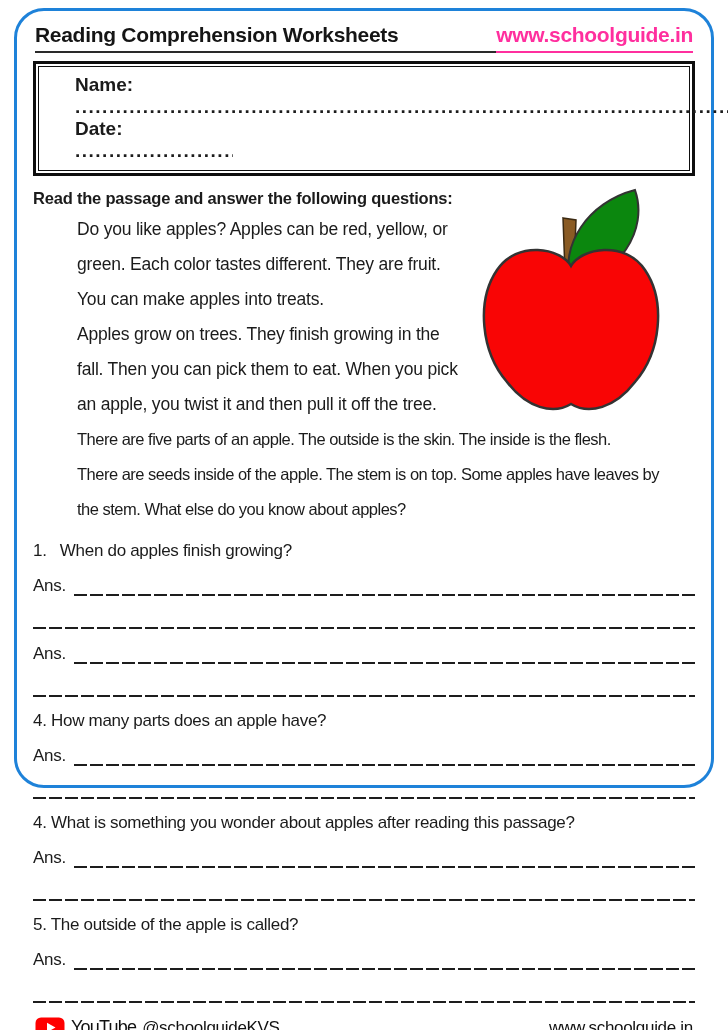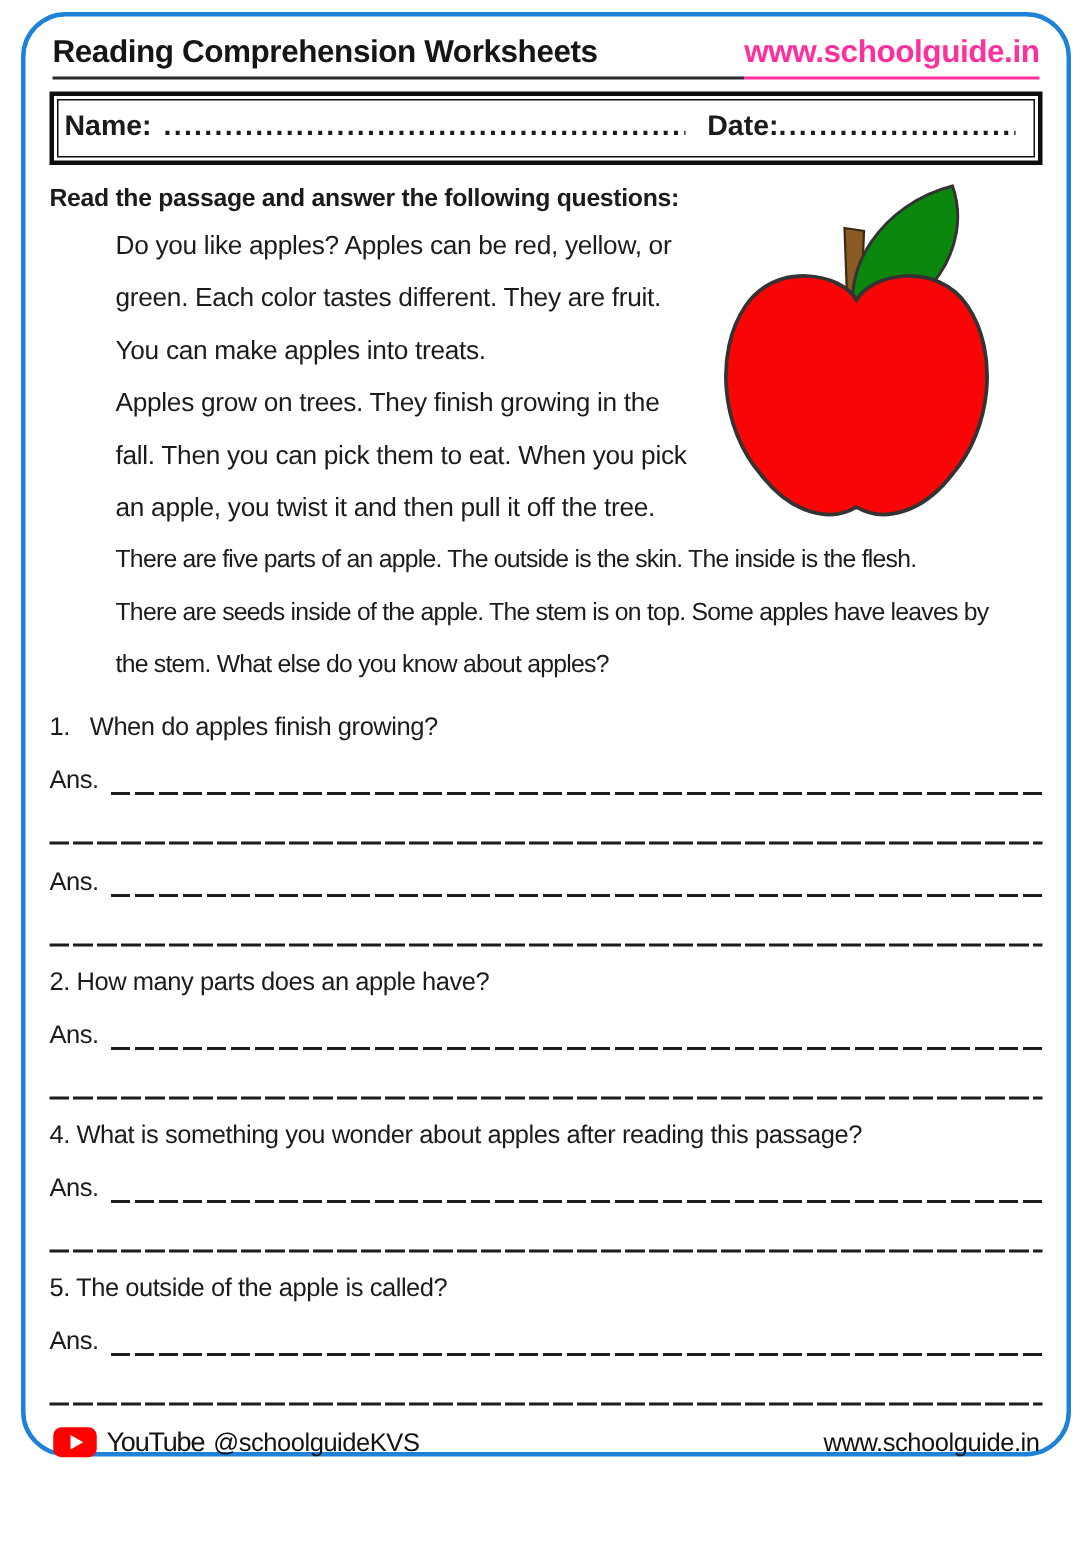--- a/index.html
+++ b/index.html
@@ -1,34 +1,34 @@
 <!DOCTYPE html>
 <html style="--accent-pink: #FF2F9E; --border-blue: #1E82D9; --apple-red: #F90505; --leaf-green: #0B870E; --stem-brown: #8A5B24; --youtube-red: #FF0000;"><head>
 <meta charset="utf-8">
 <style>
   * { margin: 0; padding: 0; box-sizing: border-box; }
   html, body { width: 728px; height: 1030px; background: #ffffff; overflow: hidden;
     font-family: "Liberation Sans", sans-serif; color: #1b1b1b; }
 
-  .sheet { position: absolute; left: 14px; top: 8px; width: 700px; height: 963px;
+  .sheet { position: absolute; left: 14px; top: 8px; width: 700px; height: 780px;
     border: 3px solid var(--border-blue, #1E82D9); border-radius: 30px;
     padding: 12px 16px 8px 16px; background: #fff; }
 
   
   .header-row { display: flex; align-items: flex-end; padding: 0 2px; }
   .title-wrap { flex: 1; border-bottom: 2px solid #2a2a2a; padding-bottom: 4px; }
   .page-title { font-size: 21px; font-weight: bold; letter-spacing: -0.3px; color: #151515; }
   .site-link { font-size: 21px; font-weight: bold; letter-spacing: -0.3px;
     color: var(--accent-pink, #FF2F9E); border-bottom: 2px solid var(--accent-pink, #FF2F9E);
     padding-bottom: 4px; cursor: pointer; }
 
   
   .name-box { margin-top: 8px; border: 3px solid #0e0e0e; }
-  .name-box-inner { margin: 2px; border: 1px solid #0e0e0e; padding: 7px 12px 8px 4px;
-    display: flex; align-items: baseline; font-size: 19px; font-weight: bold; }
+  .name-box-inner { margin: 2px; border: 1px solid #0e0e0e; padding: 7px 12px 8px 28px;
+    display: flex; align-items: baseline; font-size: 19px; font-weight: bold; flex-direction: column; }
   .dots { overflow: hidden; white-space: nowrap; letter-spacing: 1.5px; font-weight: bold; }
   .name-dots { flex: 1; margin: 0 14px 0 8px; }
   .date-dots { width: 158px; }
 
   
   .instruction { margin-top: 13px; font-size: 16.5px; font-weight: bold; letter-spacing: -0.2px; }
   .passage-wrap { position: relative; margin-top: 4px; margin-left: 44px; }
   .p-line { font-size: 17.5px; line-height: 35px; white-space: nowrap; letter-spacing: -0.2px; }
   .p-line-full { font-size: 16.5px; line-height: 35px; white-space: nowrap; letter-spacing: -0.5px; }
 
@@ -111,21 +111,21 @@
 
   <div class="question">
     <div class="ans-row">
       <span class="ans-label">Ans.</span>
       <span class="ans-line1 u-line"></span>
     </div>
     <div class="ans-line2 u-line"></div>
   </div>
 
   <div class="question">
-    <div class="q-text">2. How many parts does an apple have?</div>
+    <div class="q-text">4. How many parts does an apple have?</div>
     <div class="ans-row">
       <span class="ans-label">Ans.</span>
       <span class="ans-line1 u-line"></span>
     </div>
     <div class="ans-line2 u-line"></div>
   </div>
 
   <div class="question">
     <div class="q-text">4. What is something you wonder about apples after reading this passage?</div>
     <div class="ans-row">

